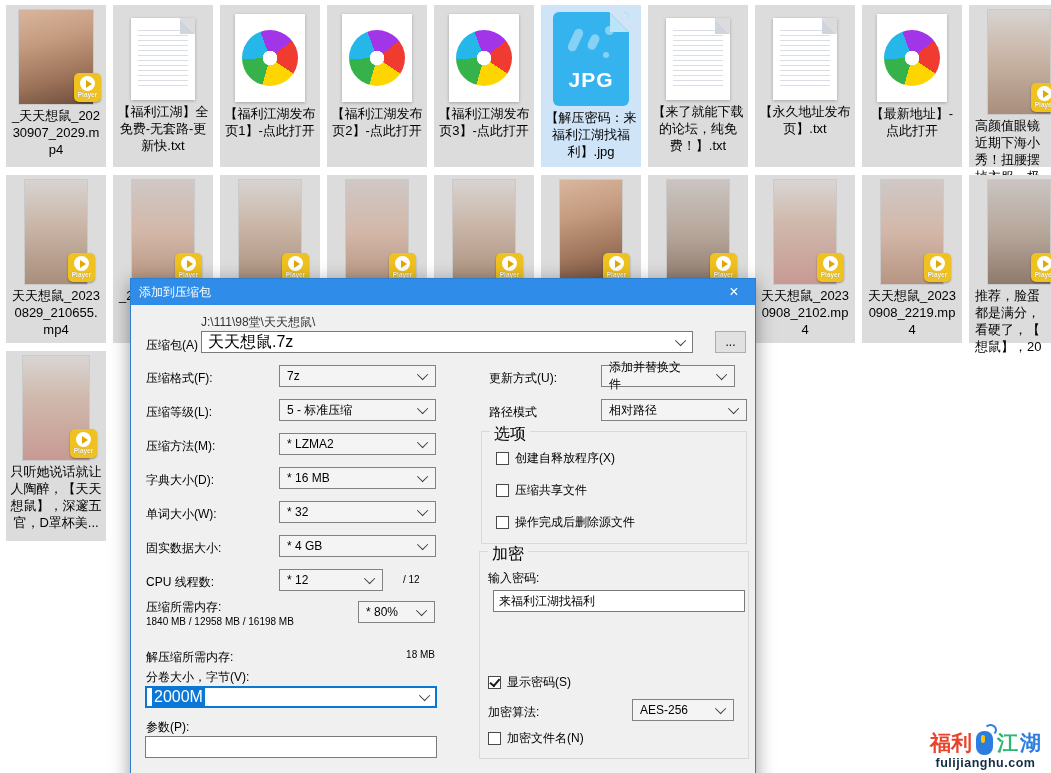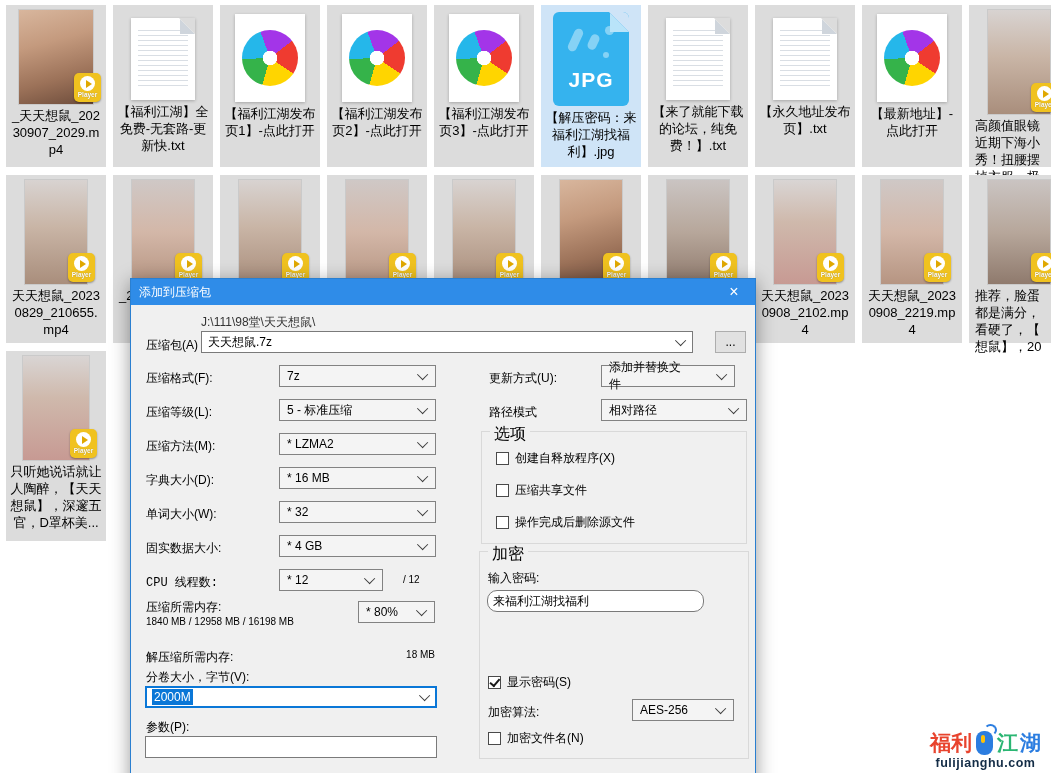--- a/index.html
+++ b/index.html
@@ -69,21 +69,21 @@
   .titlebar .title{color:#fff;font-size:12px;padding-left:8px;flex:1;}
   .titlebar .close{color:#fff;font-size:16px;width:42px;text-align:center;cursor:default;}
   .lbl{position:absolute;font-size:12px;color:#000;white-space:nowrap;}
   .dd{position:absolute;height:22px;background:#f4f4f4;border:1px solid #828282;box-sizing:border-box;
       display:flex;align-items:center;justify-content:space-between;padding:0 7px;font-size:12px;color:#000;}
   .chev{width:7px;height:7px;border-left:1px solid #3c3c3c;border-bottom:1px solid #3c3c3c;
         transform:rotate(-45deg) translateY(-2px);flex:none;margin-left:6px;}
   .tin{position:absolute;height:22px;background:#fff;border:1px solid #7a7a7a;box-sizing:border-box;
        font-size:12px;color:#000;padding:0 5px;font-family:inherit;}
   .combo{position:absolute;height:22px;background:#fff;border:1px solid #7a7a7a;box-sizing:border-box;
-       display:flex;align-items:center;justify-content:space-between;padding:0 6px;font-size:12px;}
+       display:flex;align-items:center;justify-content:space-between;padding:0 6px;font-size:16px;}
   .combo.focus{border:1px solid #0a77d7;outline:1px solid #0a77d7;outline-offset:-2px;}
   .combo .seltext{background:#0a77d7;color:#fff;padding:1px 2px;}
   .btn{position:absolute;height:22px;background:#e1e1e1;border:1px solid #adadad;box-sizing:border-box;
        font-size:12px;display:flex;align-items:center;justify-content:center;}
   .groupbox{position:absolute;border:1px solid #d9d9d9;box-sizing:border-box;}
   .groupbox .legend{position:absolute;top:-8px;left:8px;background:#f0f0f0;padding:0 4px;font-size:16px;}
   .check{position:absolute;display:flex;align-items:center;font-size:12px;gap:6px;}
   .check .box{width:13px;height:13px;background:#fff;border:1px solid #4a4a4a;box-sizing:border-box;
         display:flex;align-items:center;justify-content:center;flex:none;}
   .check .box.checked::after{content:"";width:4px;height:8px;border-right:2px solid #1a1a1a;
@@ -411,21 +411,21 @@
         <span>* 32</span>
         <i class="chev"></i>
       </div>
 
     <span class="lbl" style="left:15px;top:261px;">固实数据大小:</span>
     <div class="dd" style="left:148px;top:256px;width:157px;">
         <span>* 4 GB</span>
         <i class="chev"></i>
       </div>
 
-    <span class="lbl" style="left:15px;top:295px;font-family:Liberation Mono, monospace;">CPU 线程数:</span>
+    <span class="lbl" style="left:15px;top:295px;">CPU 线程数:</span>
     <div class="dd" style="left:148px;top:290px;width:104px;">
         <span>* 12</span>
         <i class="chev"></i>
       </div>
     <span class="val" style="left:272px;top:295px;">/ 12</span>
 
     <span class="lbl" style="left:15px;top:320px;">压缩所需内存:</span>
     <span class="val" style="left:15px;top:337px;">1840 MB / 12958 MB / 16198 MB</span>
     <div class="dd" style="left:227px;top:322px;width:77px;">
         <span>* 80%</span>
@@ -456,21 +456,21 @@
       </label>
       <label class="check" style="left:14px;top:82px;">
         <span class="box"></span>
         <span>操作完成后删除源文件</span>
       </label>
     </div>
 
     <div class="groupbox" style="left:348px;top:272px;width:270px;height:208px;">
       <span class="legend">加密</span>
       <span class="lbl" style="left:8px;top:18px;">输入密码:</span>
-      <input class="tin" style="left: 7px; top: 38px; width: 217px; border-radius: 10px;" value="来福利江湖找福利">
+      <input class="tin" style="left: 13px; top: 38px; width: 252px;" value="来福利江湖找福利">
       <label class="check" style="left:8px;top:122px;">
         <span class="box checked"></span>
         <span>显示密码(S)</span>
       </label>
       <span class="lbl" style="left:8px;top:152px;">加密算法:</span>
       <div class="dd" style="left:152px;top:147px;width:102px;">
           <span>AES-256</span>
           <i class="chev"></i>
         </div>
       <label class="check" style="left:8px;top:178px;">

